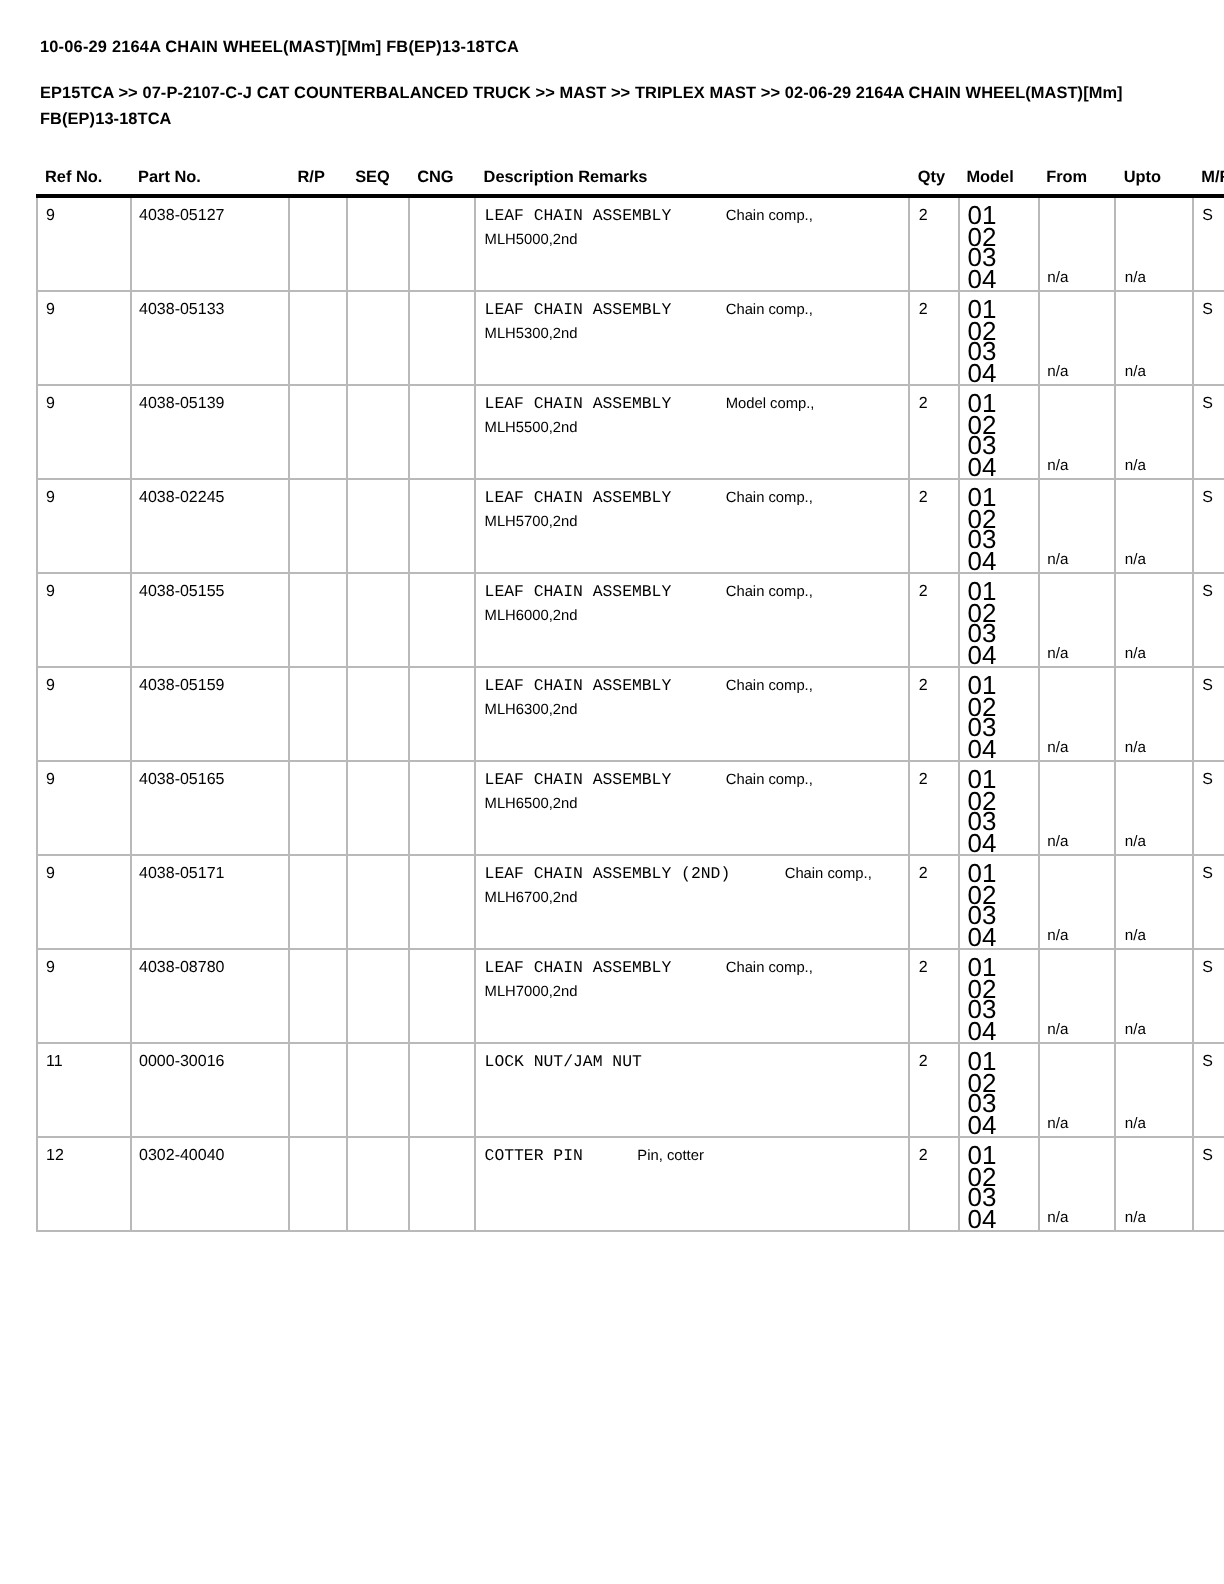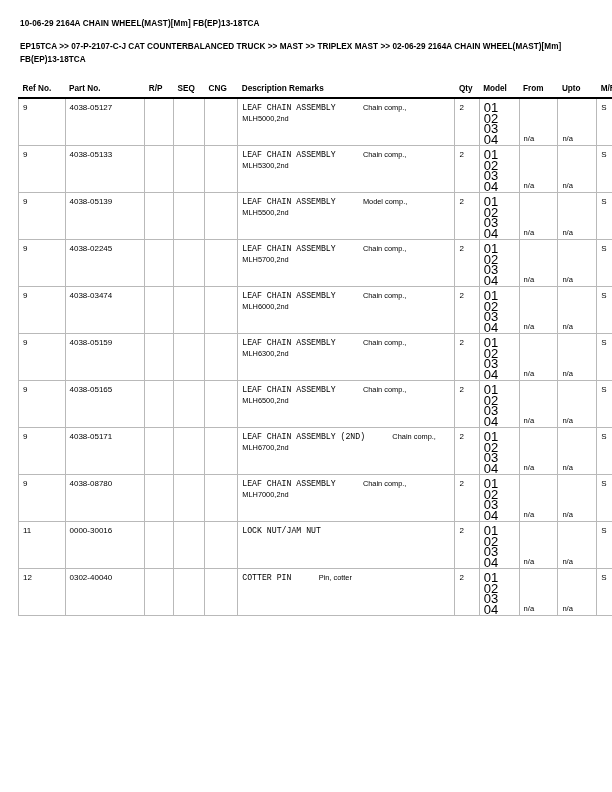--- a/index.html
+++ b/index.html
@@ -233,21 +233,21 @@
           <td class="range-cell">
             <span class="range-val">n/a</span>
           </td>
           <td class="range-cell">
             <span class="range-val">n/a</span>
           </td>
           <td class="cell-mr">S</td>
         </tr>
         <tr>
           <td>9</td>
-          <td>4038-03474</td>
+          <td>4038-05155</td>
           <td></td>
           <td></td>
           <td></td>
           <td><span class="desc-name">LEAF CHAIN ASSEMBLY</span> <span class="desc-remark">Chain comp., MLH6000,2nd</span></td>
           <td class="cell-qty">2</td>
           <td>
             <span class="model-stack">01</span>
             <span class="model-stack">02</span>
             <span class="model-stack">03</span>
             <span class="model-stack">04</span>

